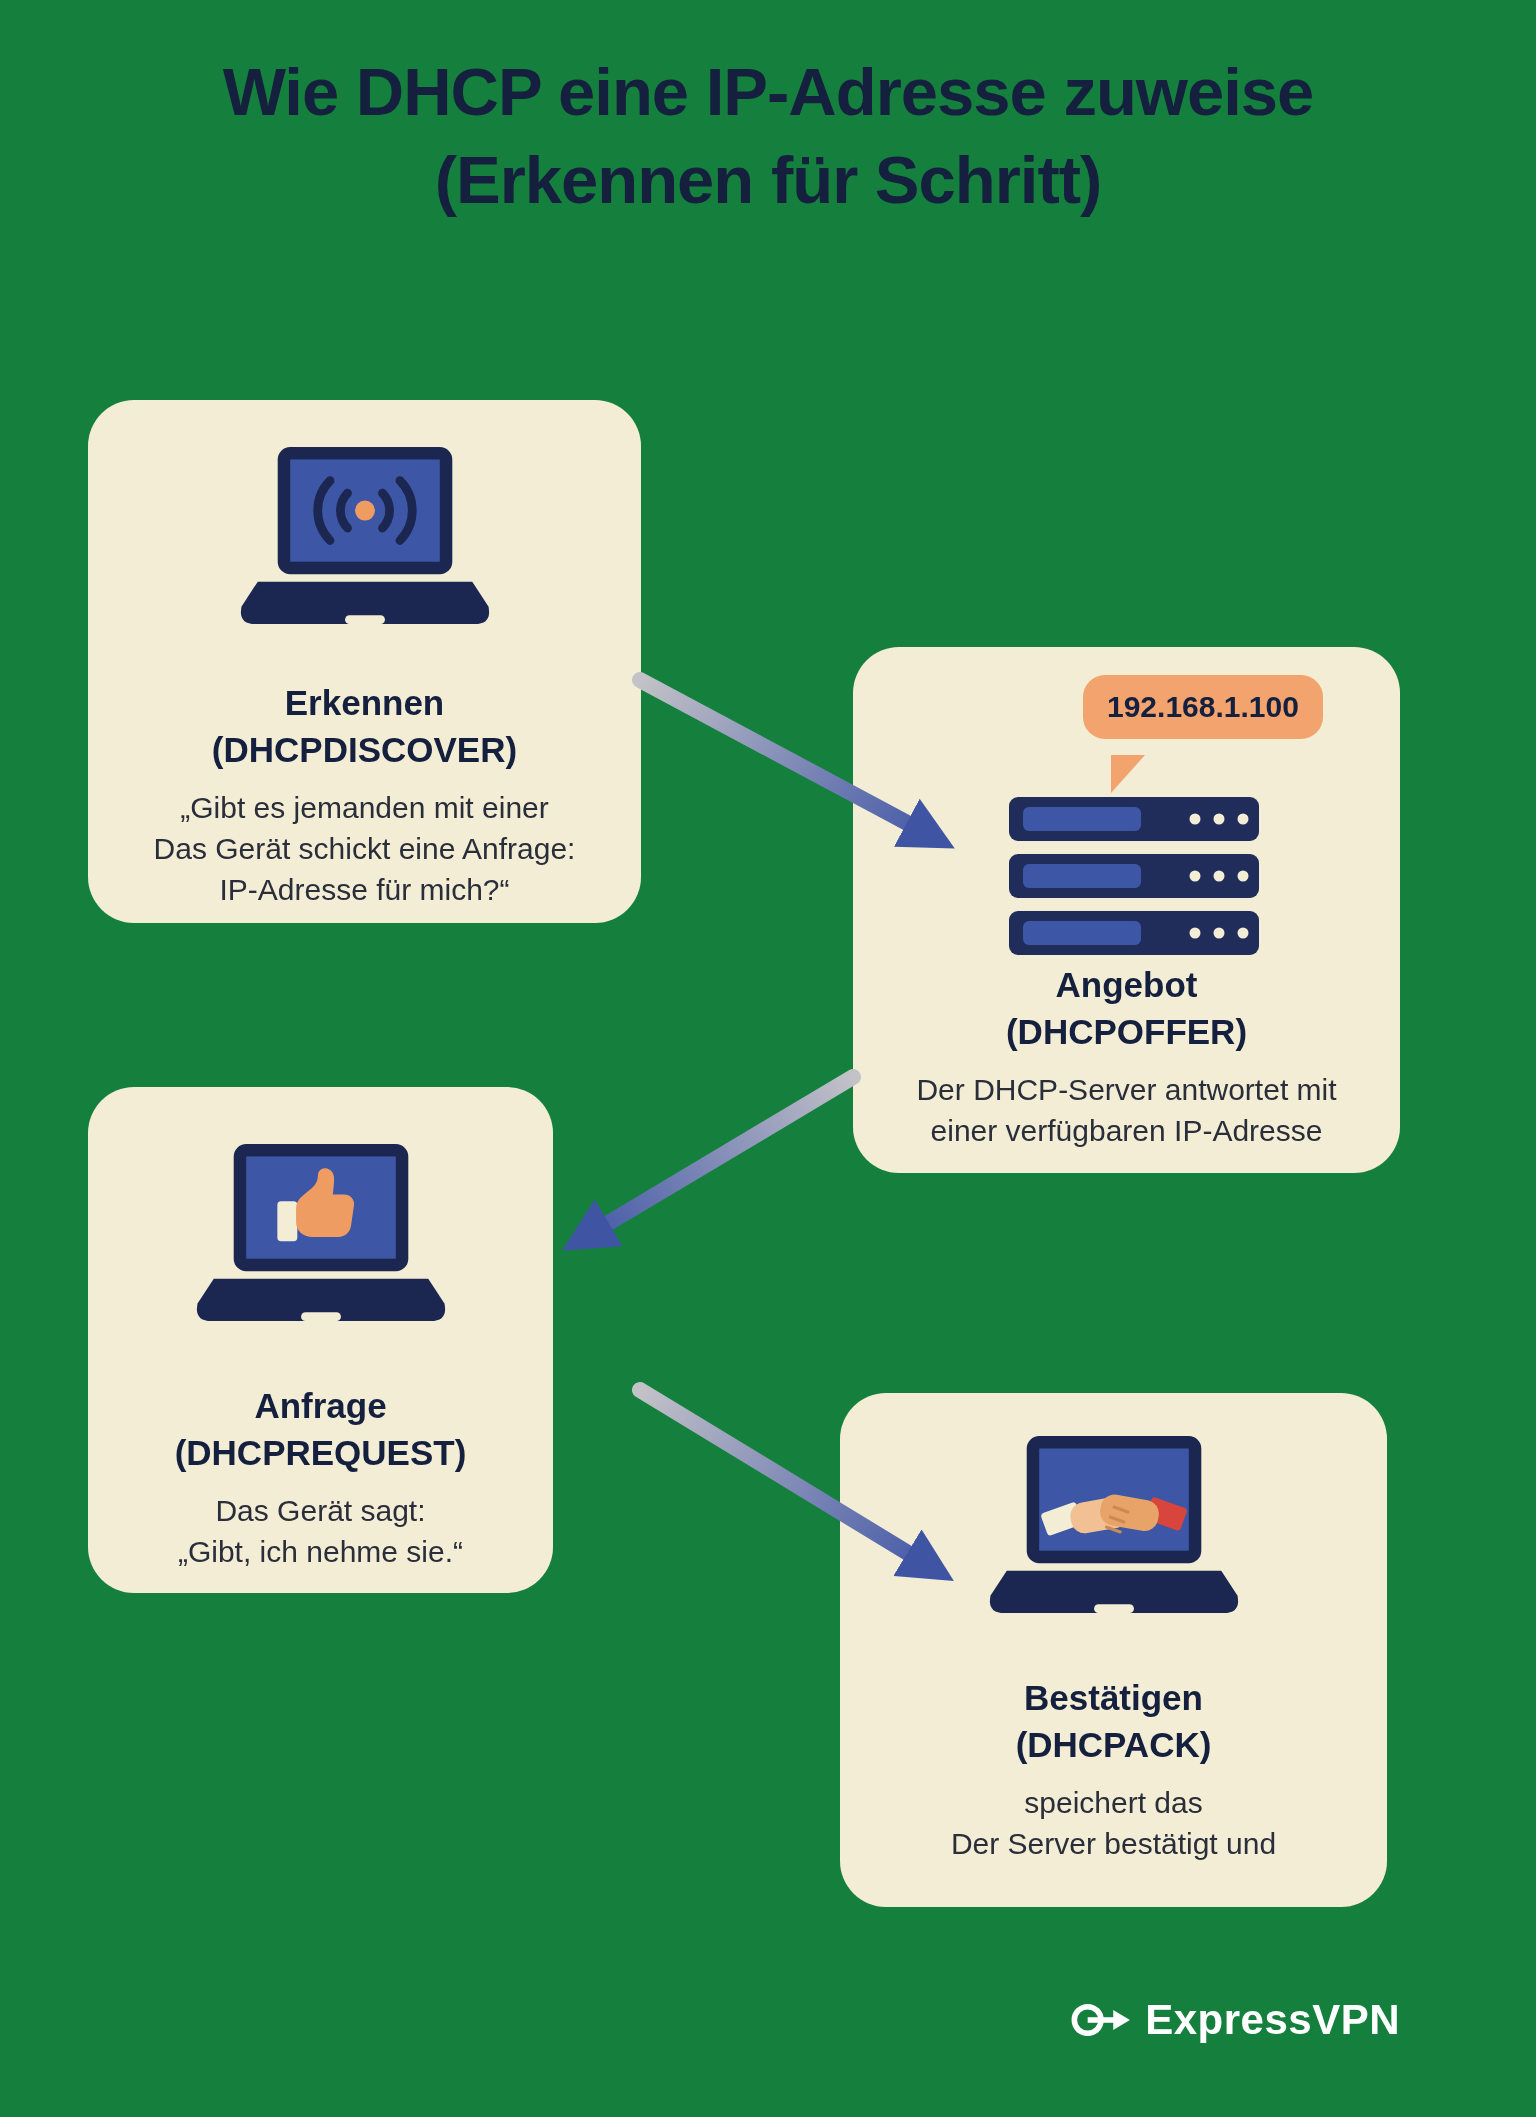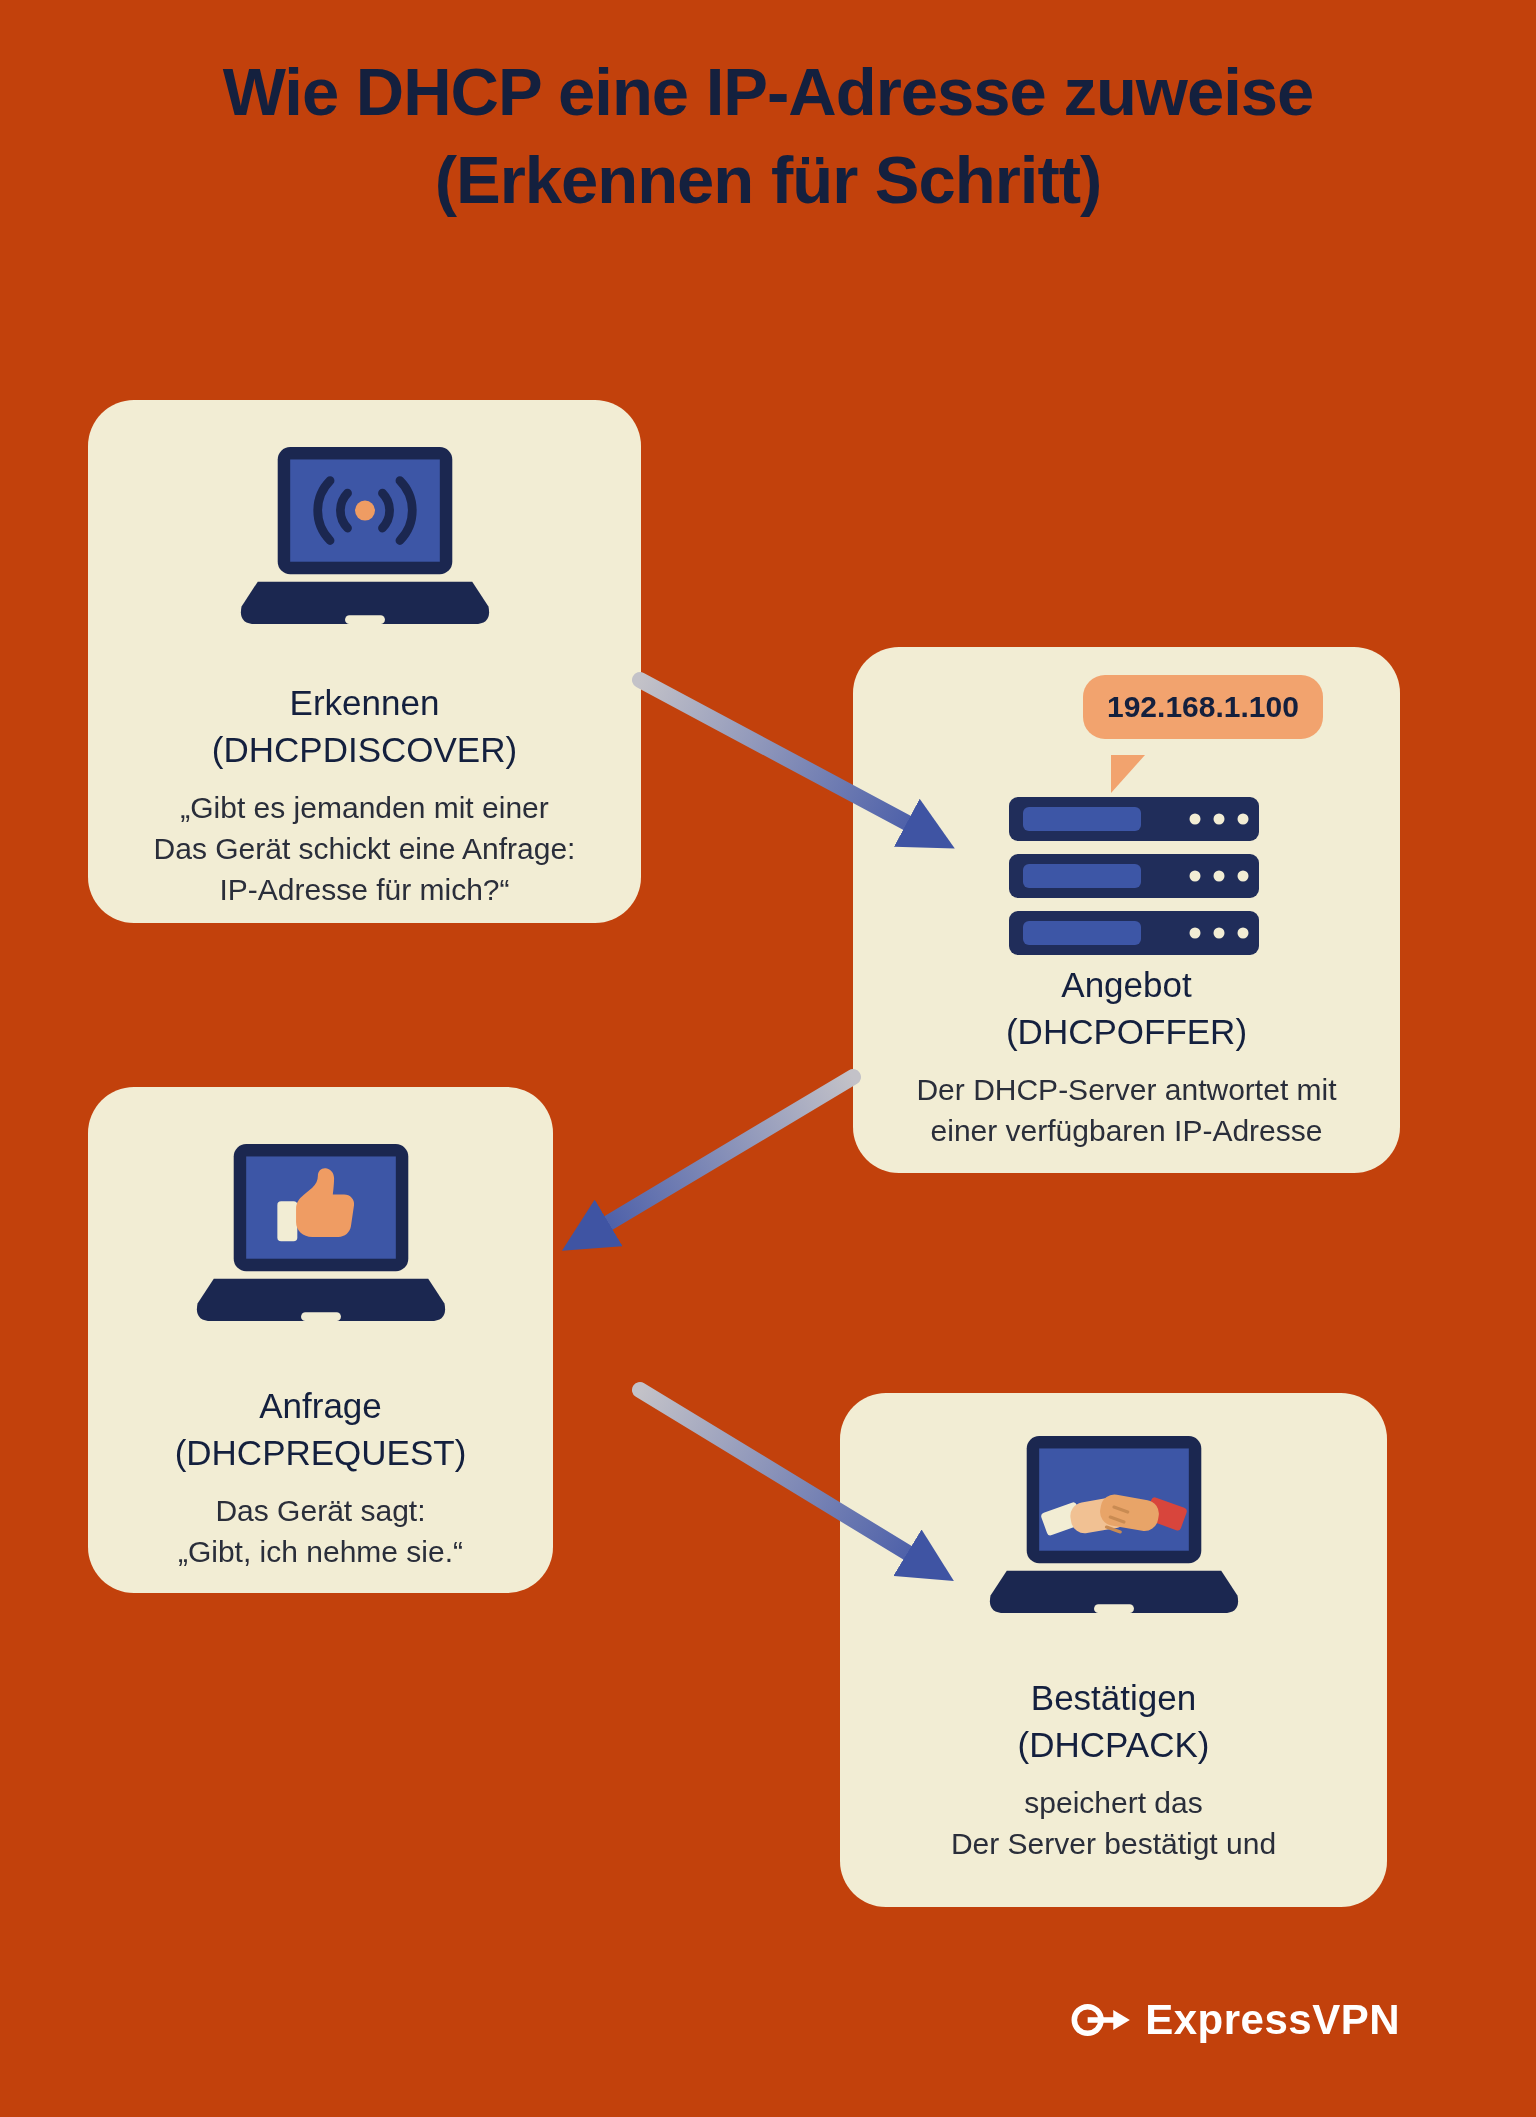--- a/index.html
+++ b/index.html
@@ -1,34 +1,34 @@
 <!DOCTYPE html>
 <html><head>
 <meta charset="utf-8">
 <style>
   * { margin:0; padding:0; box-sizing:border-box; }
   html,body { background:#F0A377; }
   body { font-family:"Liberation Sans", sans-serif; }
 
-  .page { position:relative; width:1536px; height:2117px; background:#c2410c; overflow:hidden; }
+  .page { position:relative; width:1536px; height:2117px; background:#15803d; overflow:hidden; }
 
   .title { position:absolute; top:48px; left:0; width:100%; text-align:center;
            color:#14203E; font-weight:700; font-size:67px; line-height:1.32; letter-spacing:-1px; }
 
   .card { position:absolute; background:#F2EDD4; border-radius:46px; z-index:2;
           display:flex; flex-direction:column; align-items:center; text-align:center; }
 
   .card-discover { left:88px;  top:400px;  width:553px; height:523px; padding-top:42px; }
   .card-offer    { left:853px; top:647px;  width:547px; height:526px; }
   .card-request  { left:88px;  top:1087px; width:465px; height:506px; padding-top:52px; }
   .card-ack      { left:840px; top:1393px; width:547px; height:514px; padding-top:38px; }
 
   .laptop { width:300px; height:207px; display:block; }
 
-  .step-heading { font-size:35px; font-weight:400; color:#14203E; line-height:1.35; }
+  .step-heading { font-size:35px; font-weight:700; color:#14203E; line-height:1.35; }
   .mt-icon { margin-top:30px; }
   .step-body { margin-top:13px; font-size:30px; color:#2A2E3A; line-height:1.38; }
 
   .offer-visual { position:relative; width:100%; height:314px; }
   .bubble { position:absolute; left:230px; top:28px; background:#F2A36E; color:#14203E;
             font-size:30px; font-weight:700; padding:15px 24px; border-radius:22px; white-space:nowrap; }
   .bubble-tail { position:absolute; left:258px; top:108px; width:0; height:0;
                  border-top:38px solid #F2A36E; border-right:34px solid transparent; }
   .server-svg { position:absolute; left:156px; top:150px; width:250px; height:158px; }
 

